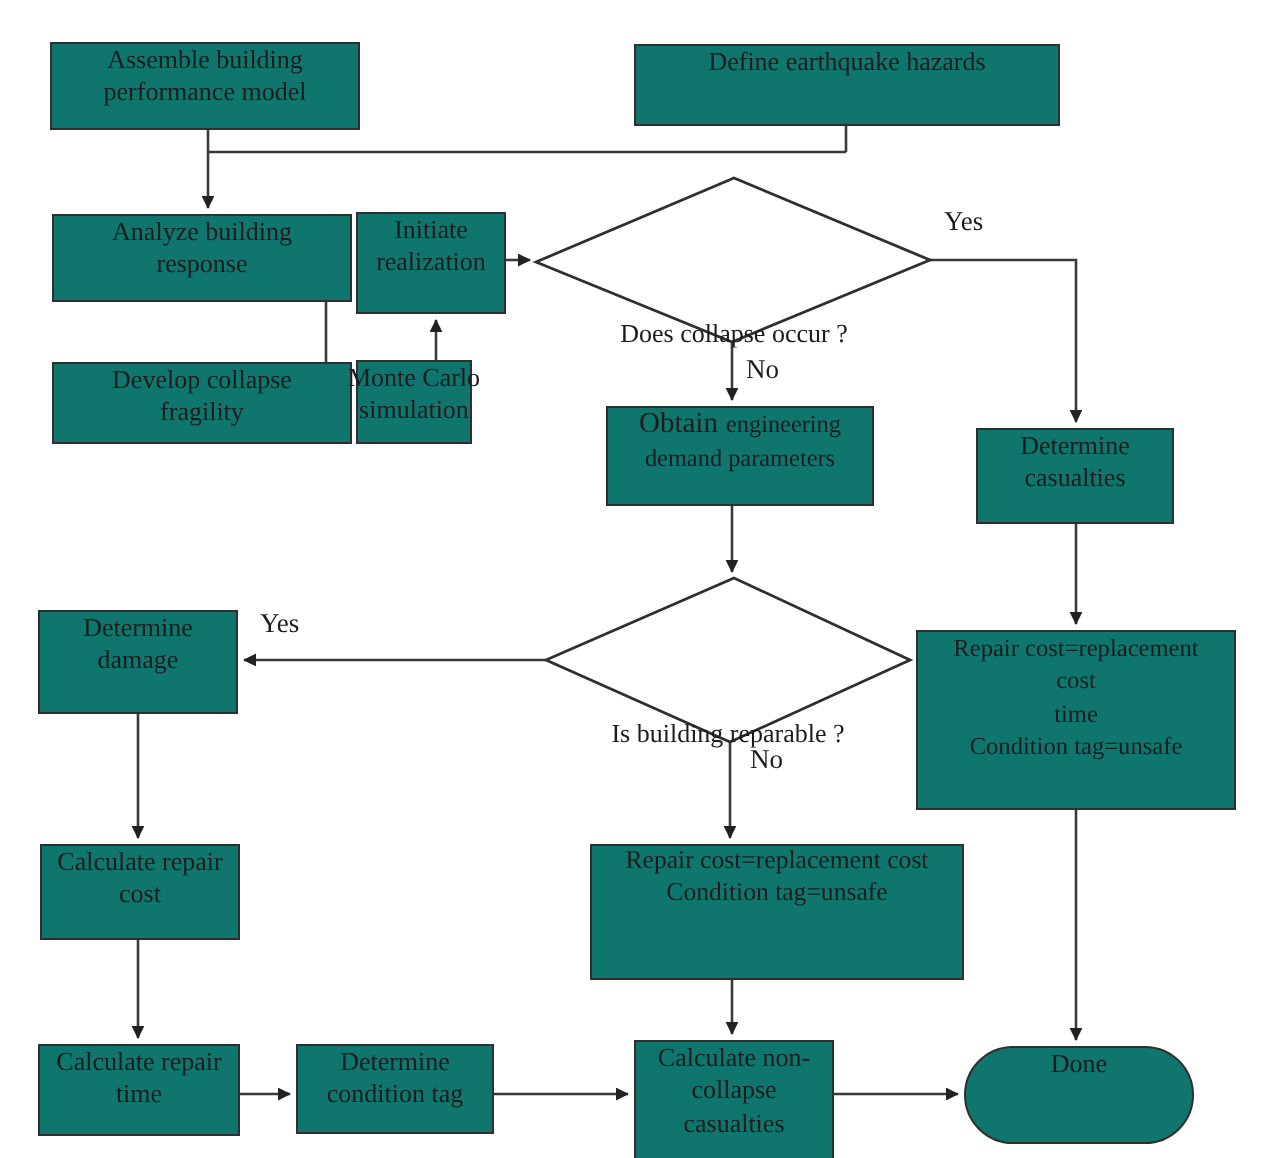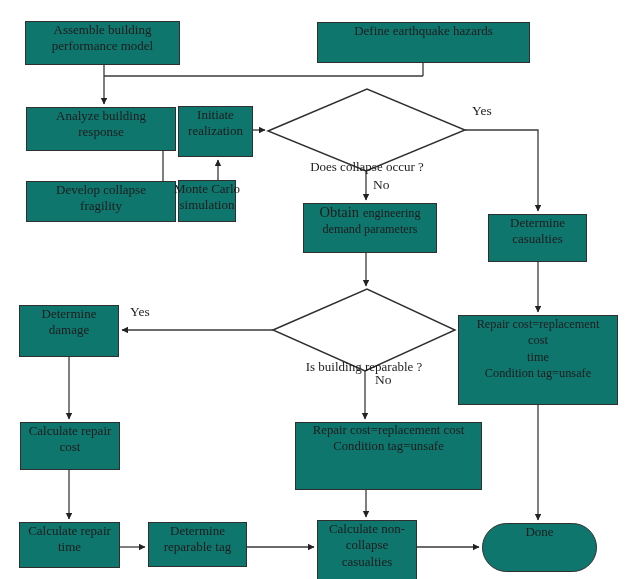--- a/index.html
+++ b/index.html
@@ -142,21 +142,21 @@
     <div class="nl">Condition tag=unsafe</div>
   </div>
 
   <div class="node" style="left:19px;top:522px;width:101px;height:46px;">
     <div class="nl">Calculate repair</div>
     <div class="nl">time</div>
   </div>
 
   <div class="node" style="left:148px;top:522px;width:99px;height:45px;">
     <div class="nl">Determine</div>
-    <div class="nl">reparable tag</div>
+    <div class="nl">condition tag</div>
   </div>
 
   <div class="node" style="left:317px;top:520px;width:100px;height:65px;font-size:13px;line-height:1.26;">
     <div class="nl">Calculate non-</div>
     <div class="nl">collapse</div>
     <div class="nl">casualties</div>
   </div>
 
   <div class="node stadium" style="left:482px;top:523px;width:115px;height:49px;">
     <div class="nl">Done</div>

